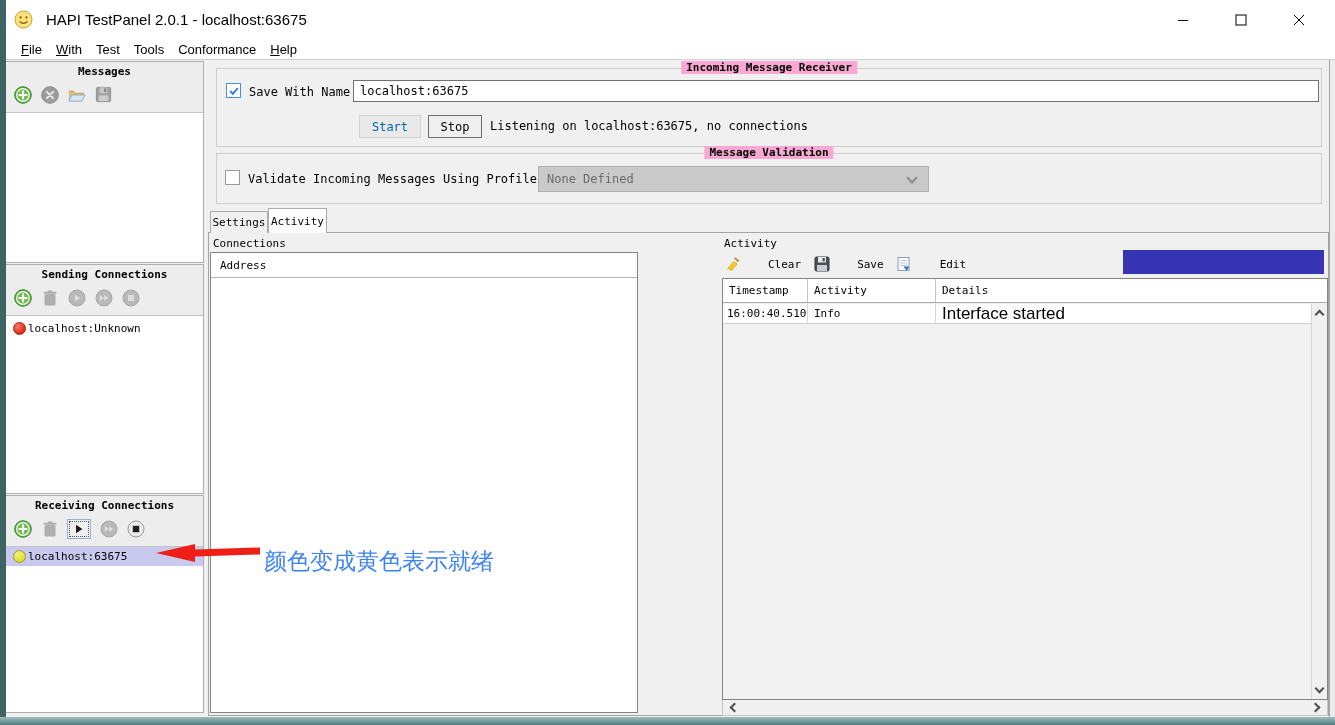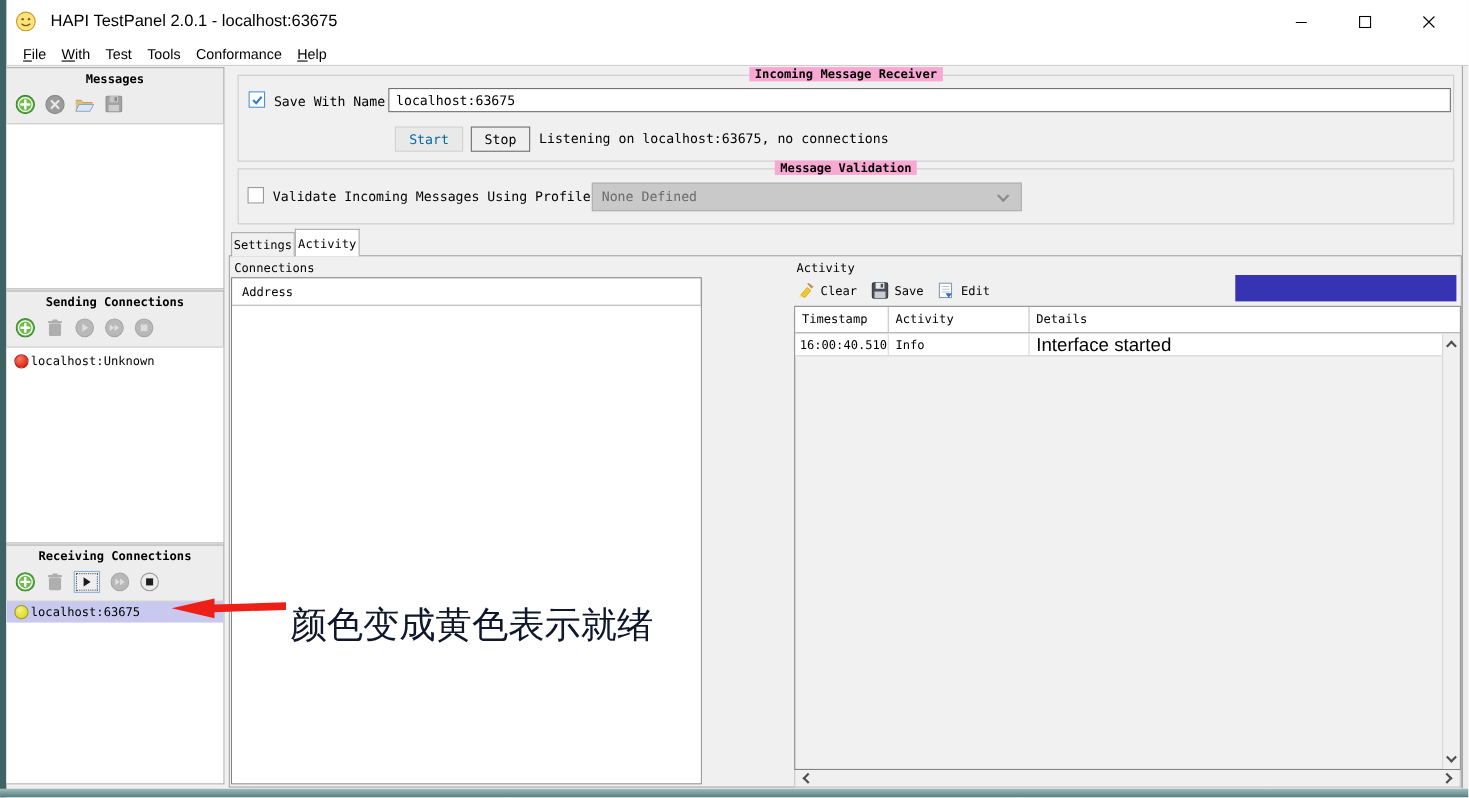--- a/index.html
+++ b/index.html
@@ -55,22 +55,22 @@
 
   .paneltable { background:#fff; border:1px solid #848484; }
   .th { font-size:11px; }
   .chev { display:inline-block; width:7px; height:7px; border-color:#4f4f4f; border-style:solid; border-width:0; }
   .chev-up    { border-left-width:2px; border-top-width:2px; transform:rotate(45deg); }
   .chev-down  { border-right-width:2px; border-bottom-width:2px; transform:rotate(45deg); }
   .chev-left  { border-left-width:2px; border-bottom-width:2px; transform:rotate(45deg); }
   .chev-right { border-right-width:2px; border-top-width:2px; transform:rotate(45deg); }
   .combo-chev { display:inline-block; width:8px; height:8px; border-right:2px solid #8b8b8b; border-bottom:2px solid #8b8b8b; transform:rotate(45deg); }
 
-  .tool-label { font-size:11px; }
-  .annot-text { font-family:"Liberation Sans", sans-serif; font-size:33px; color:#0f172a; white-space:nowrap; }
+  .tool-label { font-size:11px;margin-left:22px; }
+  .annot-text { font-family:"Liberation Sans", sans-serif; font-size:23px; color:#3b82f6; white-space:nowrap; }
 </style>
 </head>
 <body>
 
 <div class="app">
 
   <div class="abs edge-left"></div>
 
   <div class="abs titlebar">
     <svg class="abs" style="left:8px;top:10px" width="19" height="19" viewBox="0 0 19 19">

